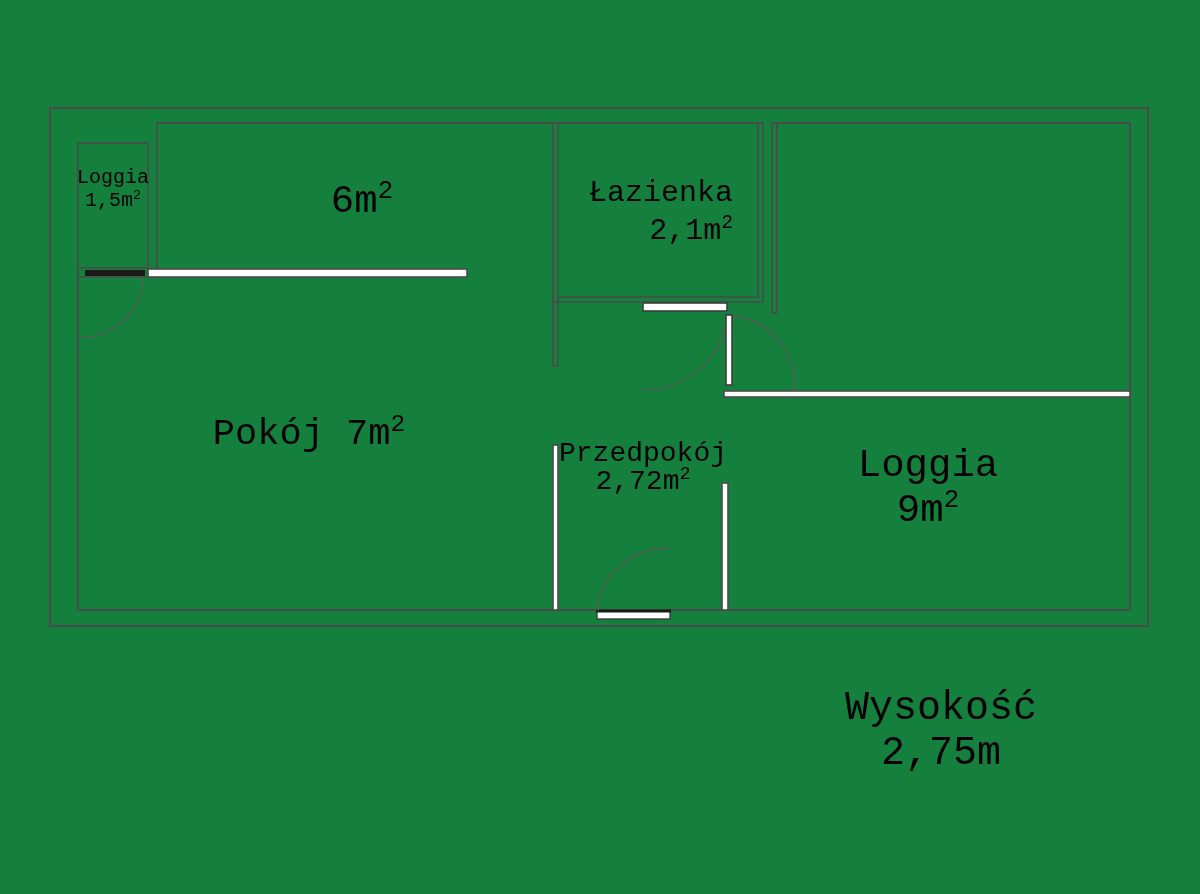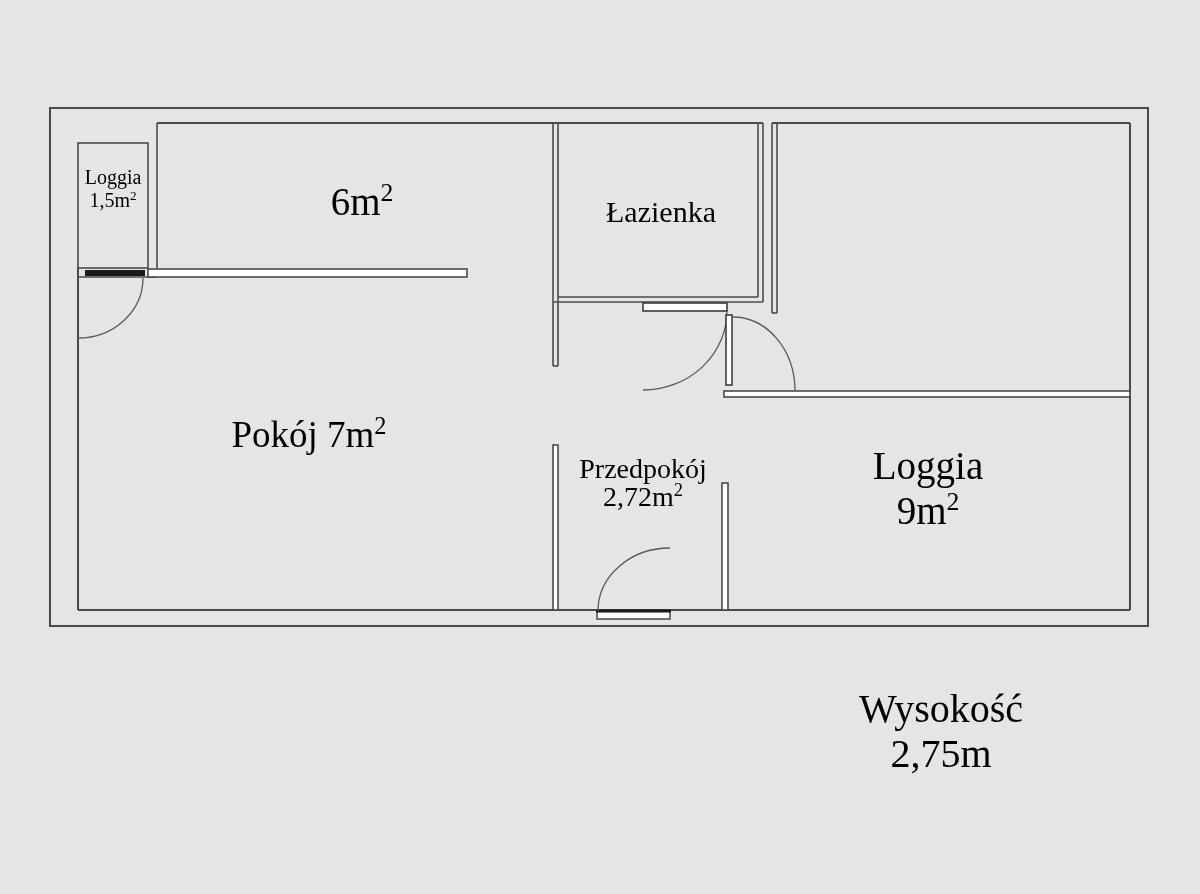--- a/index.html
+++ b/index.html
@@ -4,23 +4,23 @@
 <style>
   html, body {
     margin: 0;
     padding: 0;
     background: #ffffff;
   }
   .canvas {
     position: relative;
     width: 1200px;
     height: 894px;
-    background: #e5e5e5;
+    background: #15803d;
     overflow: hidden;
-    font-family: Liberation Serif, serif;
+    font-family: Liberation Mono, monospace;
   }
   .plan-svg {
     position: absolute;
     left: 0;
     top: 0;
   }
   .label {
     position: absolute;
     transform: translate(-50%, -50%);
     text-align: center;
@@ -33,21 +33,21 @@
     line-height: 0;
     vertical-align: baseline;
     position: relative;
     top: -0.55em;
   }
   .lbl-loggia     { left: 113px; top: 189px; font-size: 20px; line-height: 1.15; }
   .lbl-garderoba  { left: 362px; top: 202px; font-size: 39px; line-height: 1.10; }
   .lbl-lazienka   { left: 661px; top: 212px; font-size: 30px; line-height: 1.25; text-align: right; }
   .lbl-pokoj11    { left: 941px; top: 247px; font-size: 42px; line-height: 1.05; }
   .lbl-pokoj17    { left: 309px; top: 434px; font-size: 37px; line-height: 1.0;  }
-  .lbl-przedpokoj { left: 643px; top: 468px; font-size: 28px; line-height: 1.0; margin-top: 15px;  }
+  .lbl-przedpokoj { left: 643px; top: 468px; font-size: 28px; line-height: 1.0;  }
   .lbl-kuchnia    { left: 928px; top: 489px; font-size: 39px; line-height: 1.15; }
   .lbl-wysokosc   { left: 941px; top: 732px; font-size: 40px; line-height: 1.12; }
 </style>
 </head>
 <body>
 
 <div class="canvas">
 
   <svg class="plan-svg" width="1200" height="894" viewBox="0 0 1200 894">
 
@@ -115,20 +115,21 @@
     <span class="line">Loggia</span>
     <span class="line"><span>1,5m</span><sup>2</sup></span>
   </div>
 
   <div class="label lbl-garderoba">
     <span class="line"><span>6m</span><sup>2</sup></span>
   </div>
 
   <div class="label lbl-lazienka">
     <span class="line">Łazienka</span>
+    <span class="line"><span>2,1m</span><sup>2</sup></span>
   </div>
 
 
   <div class="label lbl-pokoj17">
     <span>Pokój 7m</span><sup>2</sup>
   </div>
 
   <div class="label lbl-przedpokoj">
     <span class="line">Przedpokój</span>
     <span class="line"><span>2,72m</span><sup>2</sup></span>

